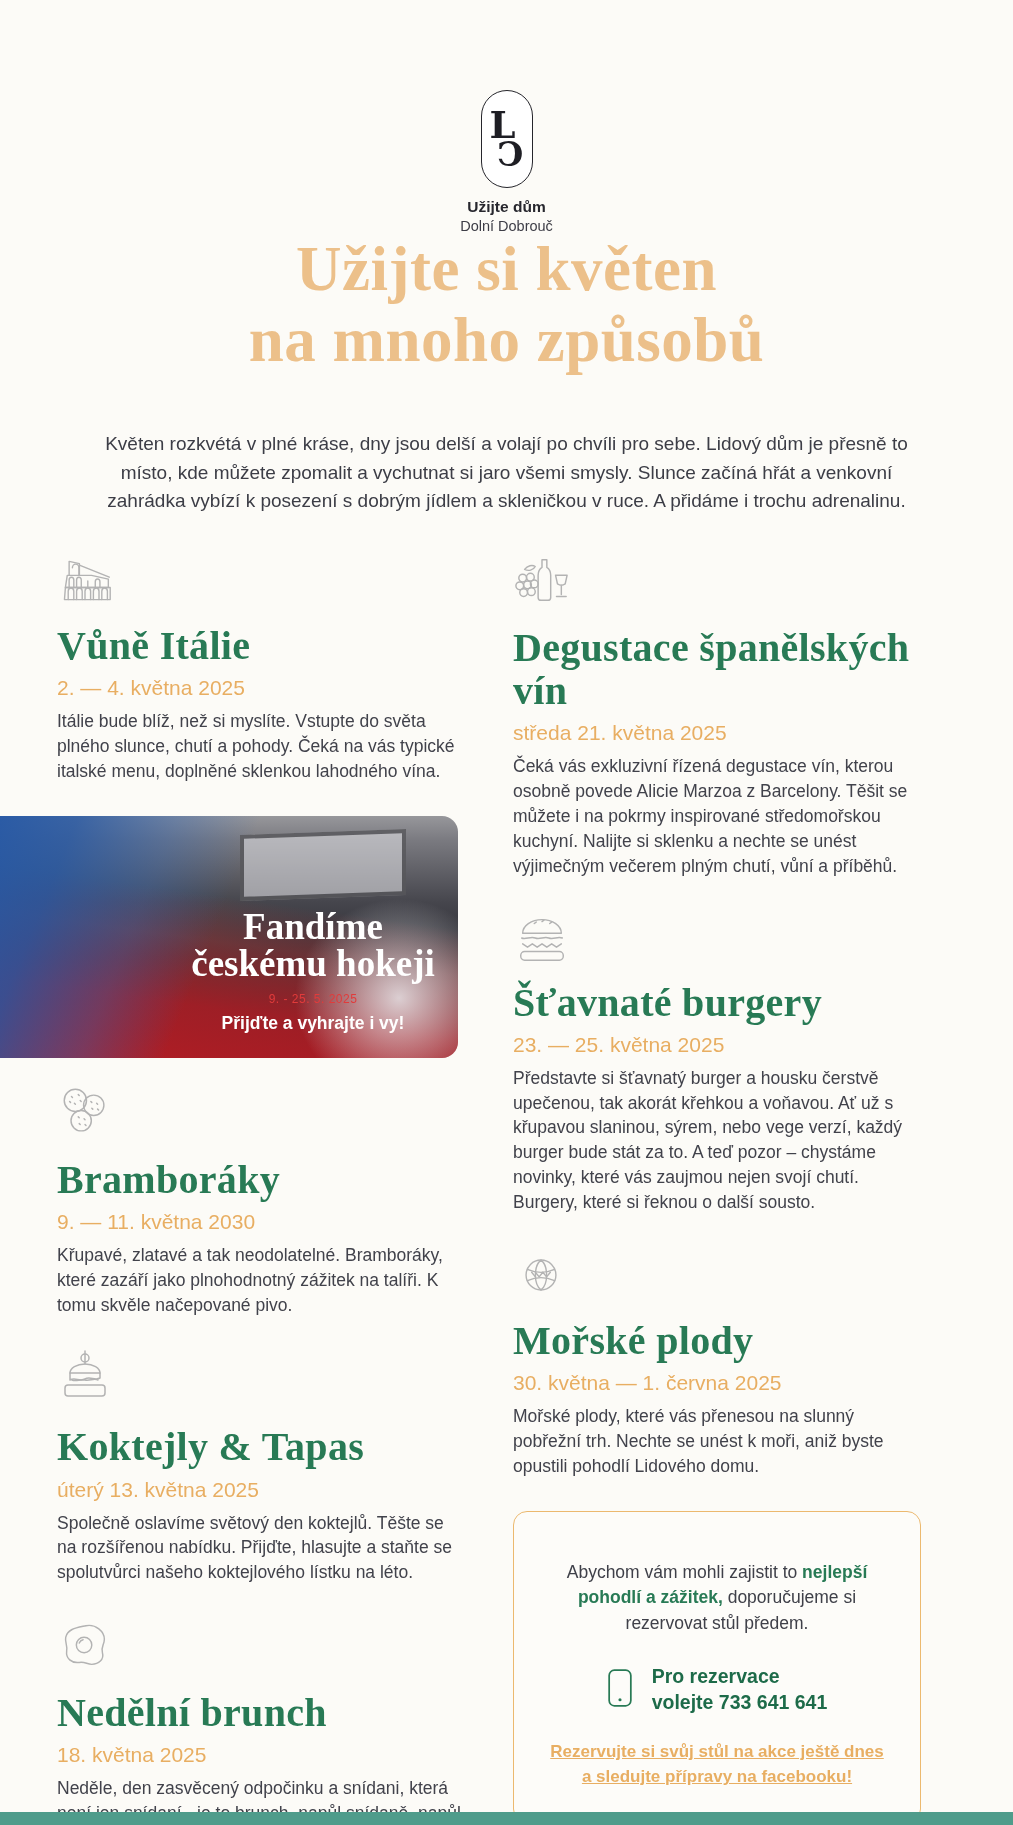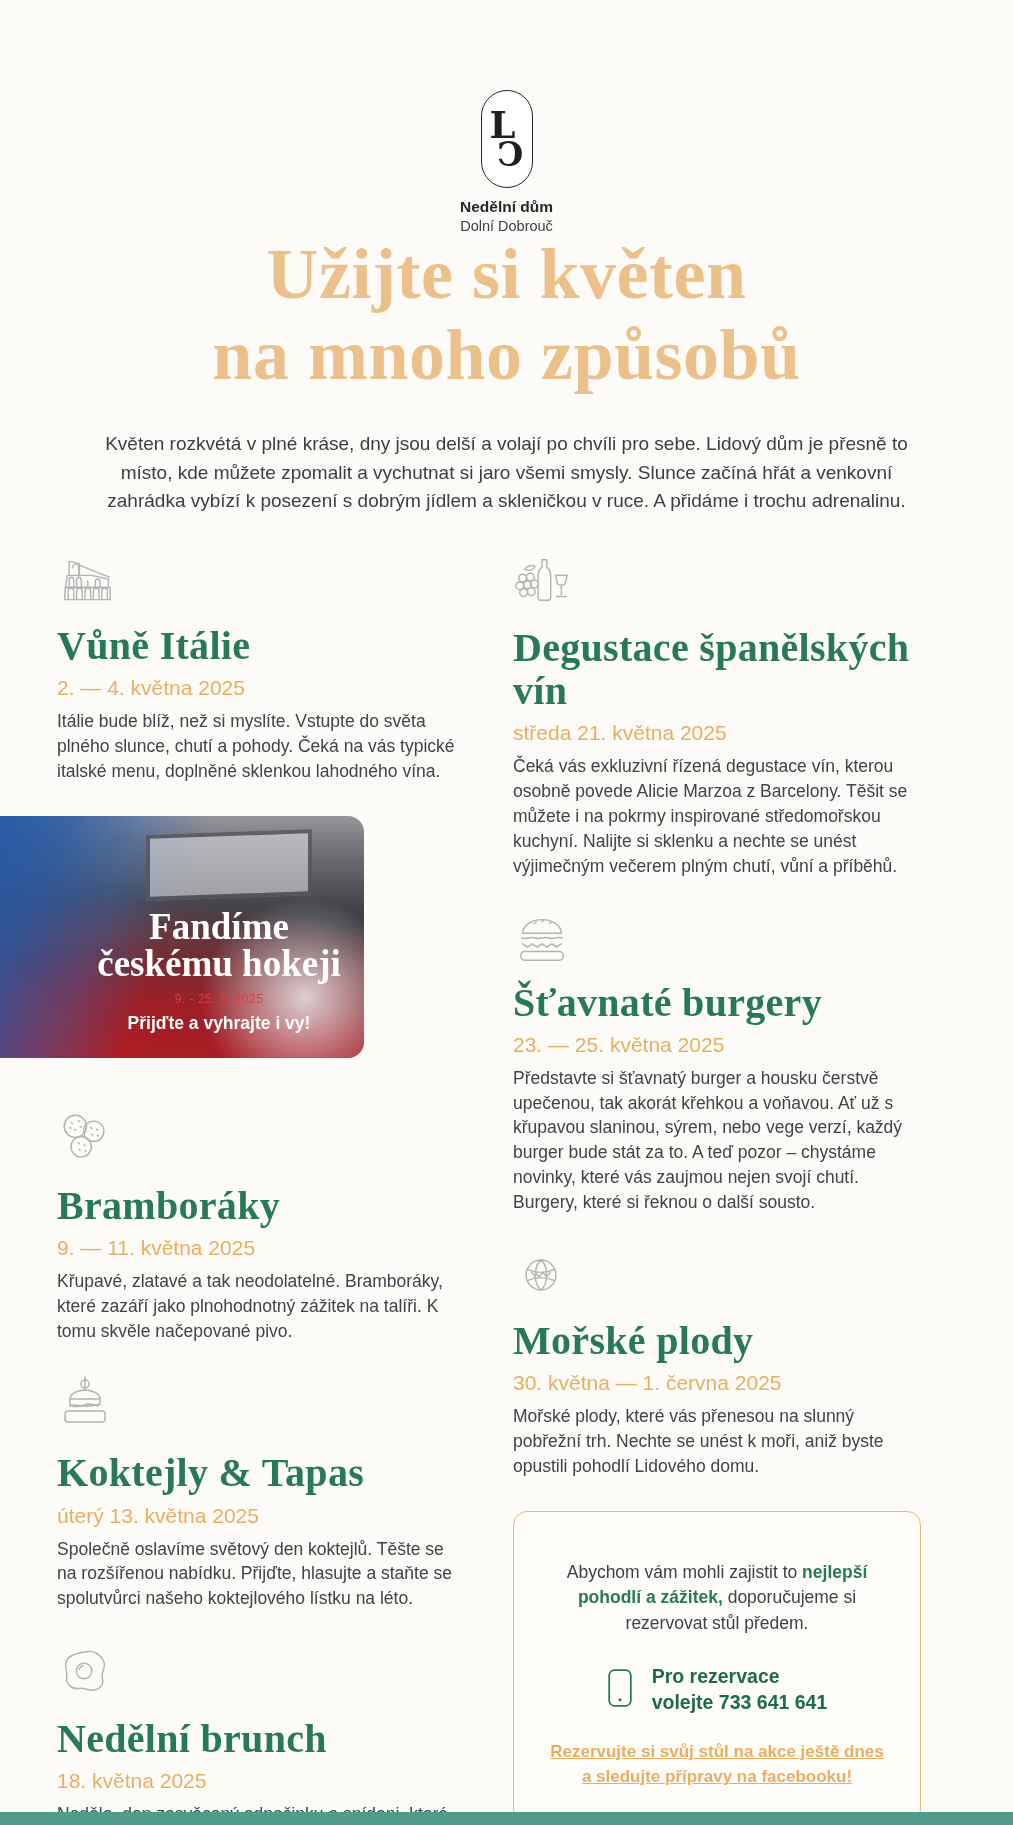--- a/index.html
+++ b/index.html
@@ -26,42 +26,42 @@
   }
   .mono{font-family:"DejaVu Serif", "Liberation Serif", serif;color:#1e1e24;font-weight:700;}
   .mono-top{font-size:37px;line-height:.85;margin-left:-8px;}
   .mono-bottom{font-size:33px;line-height:.8;margin-left:8px;display:inline-block;transform:scaleX(-1);}
   .brand-name{margin-top:10px;font-size:15.5px;font-weight:700;color:#27272e;}
   .brand-city{margin-top:2px;font-size:14.5px;color:#3d3d46;}
   
   .hero-title{
     position:absolute;top:234px;left:0;width:100%;text-align:center;
     font-family:"Liberation Serif","DejaVu Serif",serif;font-weight:700;
-    font-size:72px;line-height:1.13;color:var(--title-gold);letter-spacing:.5px;
+    font-size:63px;line-height:1.13;color:var(--title-gold);letter-spacing:.5px;
   }
   .hero-intro{
     position:absolute;top:430px;left:50%;transform:translateX(-50%);
     width:810px;text-align:center;font-size:19px;line-height:1.5;color:#3c3d46;
   }
   
   .col{position:absolute;top:552px;width:408px;}
   .col-left{left:57px;}
   .col-right{left:513px;}
   .event{margin-bottom:32px;}
   .evt-icon{display:block;margin-bottom:12px;}
   .evt-icon svg{stroke:var(--icon);fill:none;stroke-width:1.5;stroke-linecap:round;stroke-linejoin:round;}
   .evt-title{
     font-family:"Liberation Serif","DejaVu Serif",serif;font-weight:700;
     font-size:40px;line-height:1.08;color:var(--green);letter-spacing:.3px;
   }
   .evt-date{font-size:21px;font-weight:400;color:var(--gold);margin:9px 0 9px;}
   .evt-body{font-size:17.5px;line-height:1.42;color:var(--body);}
   
   .hockey{
-    width:364px;height:242px;margin:22px 0 52px -57px;position:relative;overflow:hidden;
+    width:458px;height:242px;margin:22px 0 26px -57px;position:relative;overflow:hidden;
     border-radius:0 16px 16px 0;
     background:
       linear-gradient(112deg, rgba(37,88,166,.95) 0%, rgba(37,88,166,.82) 14%, rgba(47,98,176,.4) 32%, rgba(47,98,176,0) 47%),
       linear-gradient(8deg, rgba(193,30,38,.92) 0%, rgba(193,30,38,.78) 26%, rgba(201,60,60,.38) 48%, rgba(201,60,60,0) 63%),
       linear-gradient(180deg, #97979b 0%, #7a7a80 10%, #45454c 36%, #2b2b31 58%, #17171c 100%);
   }
   .hockey::before{ 
     content:"";position:absolute;top:16px;right:52px;width:158px;height:58px;
     background:rgba(232,232,235,.55);border:4px solid rgba(22,22,26,.55);transform:skewY(-2deg);
   }
@@ -91,21 +91,21 @@
   .footer-bar{position:absolute;left:0;bottom:0;width:100%;height:13px;background:var(--footer);}
 </style>
 </head>
 <body>
 
 <div class="header">
   <div class="logo-pill">
     <span class="mono mono-top">L</span>
     <span class="mono mono-bottom">C</span>
   </div>
-  <div class="brand-name">Nedělní dům</div>
+  <div class="brand-name">Užijte dům</div>
   <div class="brand-city">Dolní Dobrouč</div>
 </div>
 
 <h1 class="hero-title">
   <span>Užijte si květen</span><br>
   <span>na mnoho způsobů</span>
 </h1>
 <p class="hero-intro">Květen rozkvétá v plné kráse, dny jsou delší a volají po chvíli pro sebe. Lidový dům je přesně to místo, kde můžete zpomalit a vychutnat si jaro všemi smysly. Slunce začíná hřát a venkovní zahrádka vybízí k posezení s dobrým jídlem a skleničkou v ruce. A přidáme i trochu adrenalinu.</p>
 
 <div class="col col-left">
@@ -143,21 +143,21 @@
       <svg width="58" height="58" viewBox="0 0 60 60">
         <circle cx="19" cy="17" r="11.5"></circle>
         <circle cx="38" cy="22" r="10.5"></circle>
         <circle cx="25" cy="38" r="10.5"></circle>
         <path d="M15 13 l1 1 M22 11 l1 1 M18 20 l1 1 M24 17 l1 1 M13 18 l1 1"></path>
         <path d="M35 18 l1 1 M41 20 l1 1 M36 25 l1 1 M42 26 l1 1"></path>
         <path d="M22 34 l1 1 M28 36 l1 1 M23 41 l1 1 M29 42 l1 1"></path>
       </svg>
     </span>
     <h2 class="evt-title">Bramboráky</h2>
-    <div class="evt-date">9. — 11. května 2025</div>
+    <div class="evt-date">9. — 11. května 2030</div>
     <p class="evt-body">Křupavé, zlatavé a tak neodolatelné. Bramboráky, které zazáří jako plnohodnotný zážitek na talíři. K tomu skvěle načepované pivo.</p>
   </div>
 
   <div class="event">
     <span class="evt-icon">
       <svg width="56" height="60" viewBox="0 0 56 60">
         <path d="M28 2 v13"></path>
         <circle cx="28" cy="9" r="4"></circle>
         <path d="M13 24 a15 9 0 0 1 30 0"></path>
         <path d="M13 24 h30 v5 c-5 3 -10 -2 -15 1 c-5 3 -10 -2 -15 1 z" fill="none"></path>

